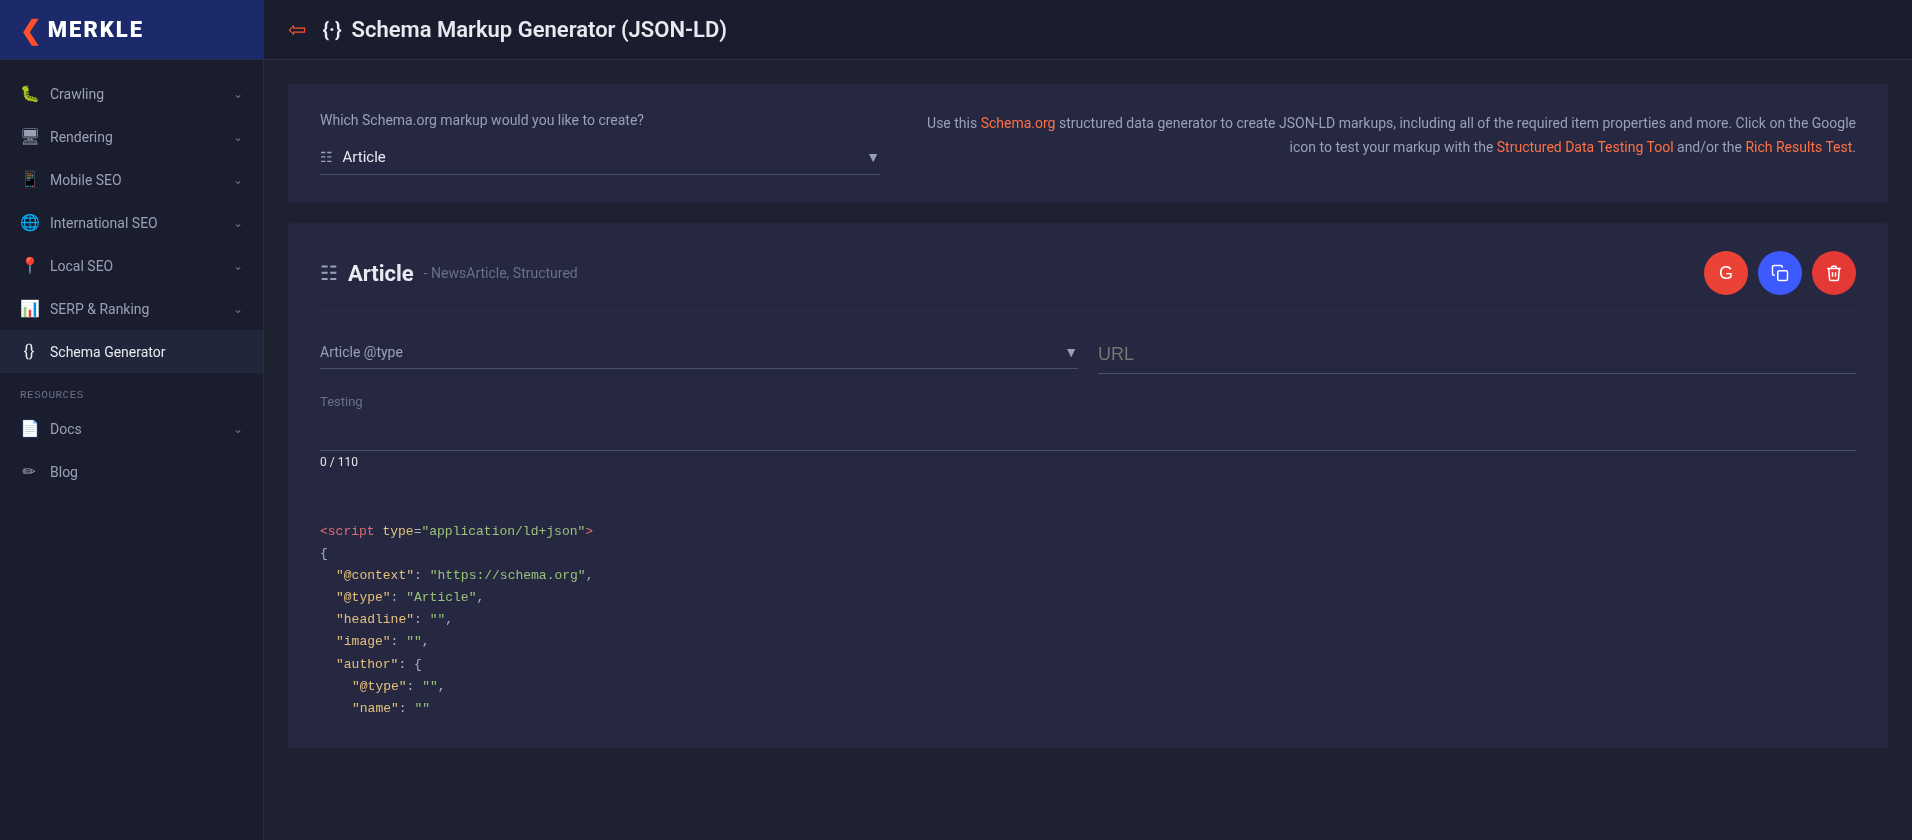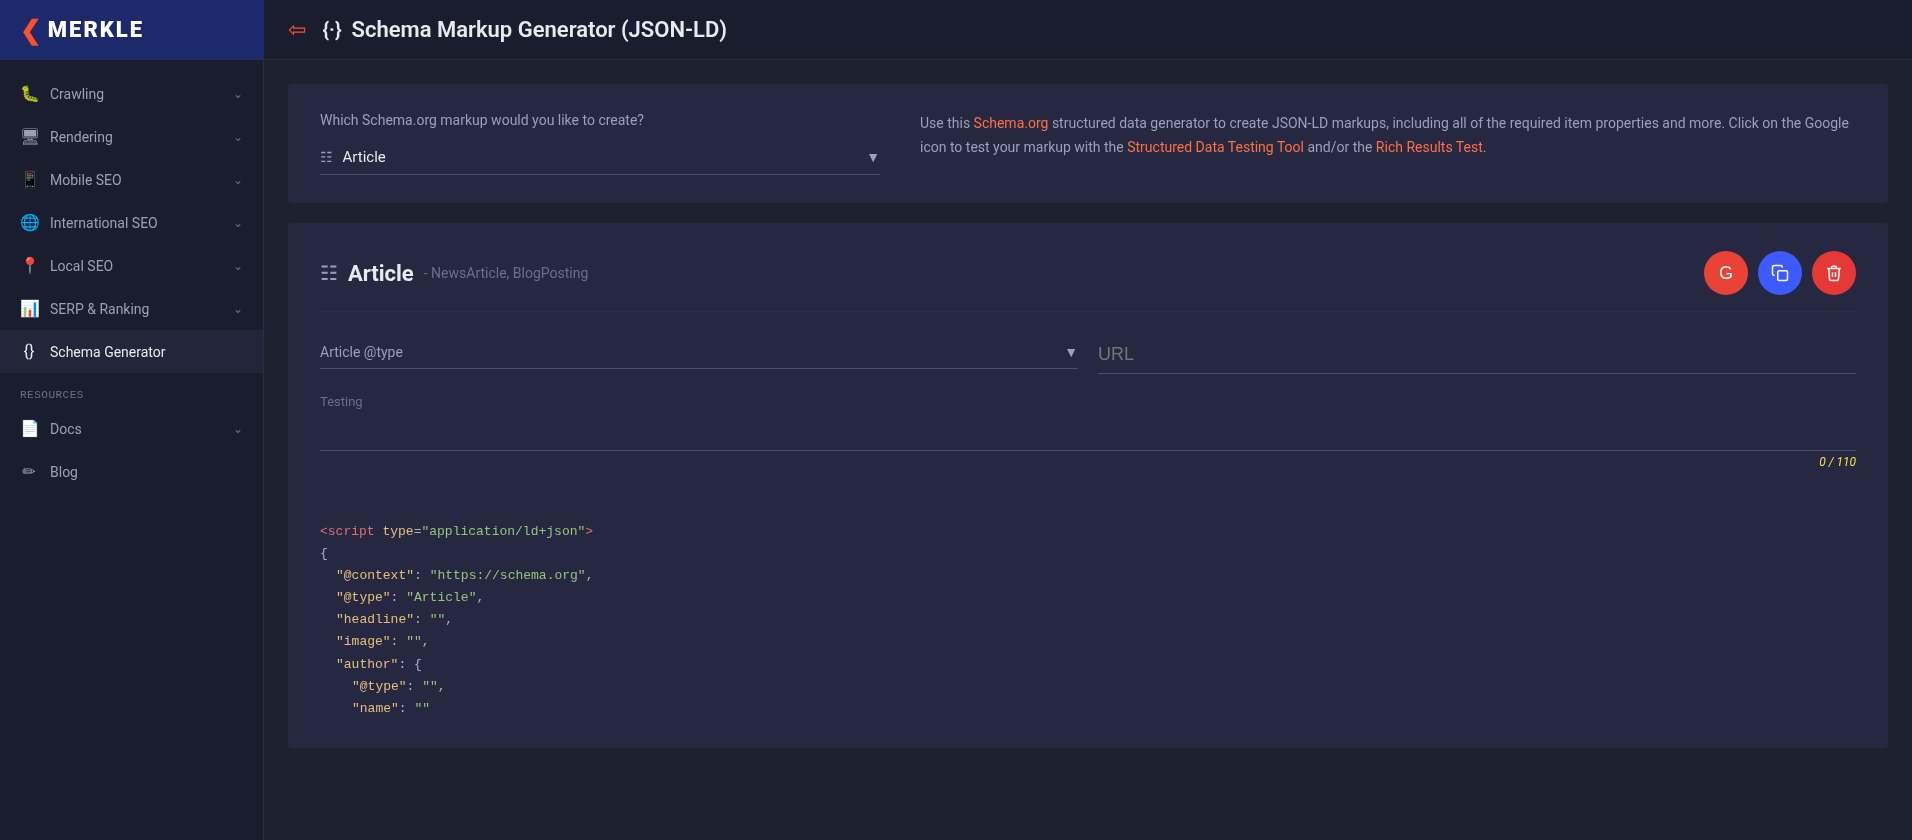--- a/index.html
+++ b/index.html
@@ -171,20 +171,21 @@
     }
     .select-chevron {
       color: #9ba0b4;
       font-size: 14px;
     }
     .description-area {
       flex: 1;
       font-size: 14px;
       line-height: 1.7;
       color: #9ba0b4;
+      text-align: right;
     }
     .link-orange { color: #ff7043; text-decoration: none; }
     
     .article-card {}
     .article-header {
       display: flex;
       align-items: center;
       justify-content: space-between;
       padding-bottom: 16px;
       border-bottom: 1px solid #2a2e42;
@@ -264,25 +265,24 @@
       display: flex;
       align-items: center;
       justify-content: space-between;
       border-bottom: 1px solid #4a4f6a;
       padding: 8px 0;
       cursor: pointer;
       color: #9ba0b4;
       font-size: 14px;
     }
     .char-count {
-      text-align: right;
+      text-align: left;
       font-size: 12px;
-      color: #fde047;
+      color: #e5e5e5;
       margin-top: 4px;
-      font-style: italic;
     }
     .headline-field-group {
       flex: 1;
     }
     
     .code-keyword { color: #e06c75; }
     .code-attr { color: #e5c07b; }
     .code-string { color: #98c379; }
     .code-punct { color: #abb2bf; }
   </style>
@@ -389,21 +389,21 @@
       <div class="description-area">
         <span>Use this </span><a class="link-orange" href="#">Schema.org</a><span> structured data generator to create JSON-LD markups, including all of the required item properties and more. Click on the Google icon to test your markup with the </span><a class="link-orange" href="#">Structured Data Testing Tool</a><span> and/or the </span><a class="link-orange" href="#">Rich Results Test</a><span>.</span>
       </div>
     </div>
 
     <div class="card article-card">
       <div class="article-header">
         <div class="article-title-area">
           <span style="font-size:20px;color:#9ba0b4;">☷</span>
           <span class="article-title">Article</span>
-          <span class="article-subtitle">- NewsArticle, BlogPosting</span>
+          <span class="article-subtitle">- NewsArticle, Structured</span>
         </div>
         <div class="article-actions">
           <button class="action-btn btn-google" title="Test with Google">G</button>
           <button class="action-btn btn-copy" title="Copy">
             <svg width="18" height="18" viewBox="0 0 24 24" fill="none" stroke="white" stroke-width="2">
                 <rect x="9" y="9" width="13" height="13" rx="2"></rect>
                 <path d="M5 15H4a2 2 0 0 1-2-2V4a2 2 0 0 1 2-2h9a2 2 0 0 1 2 2v1"></path>
               </svg>
           </button>
           <button class="action-btn btn-delete" title="Delete">

